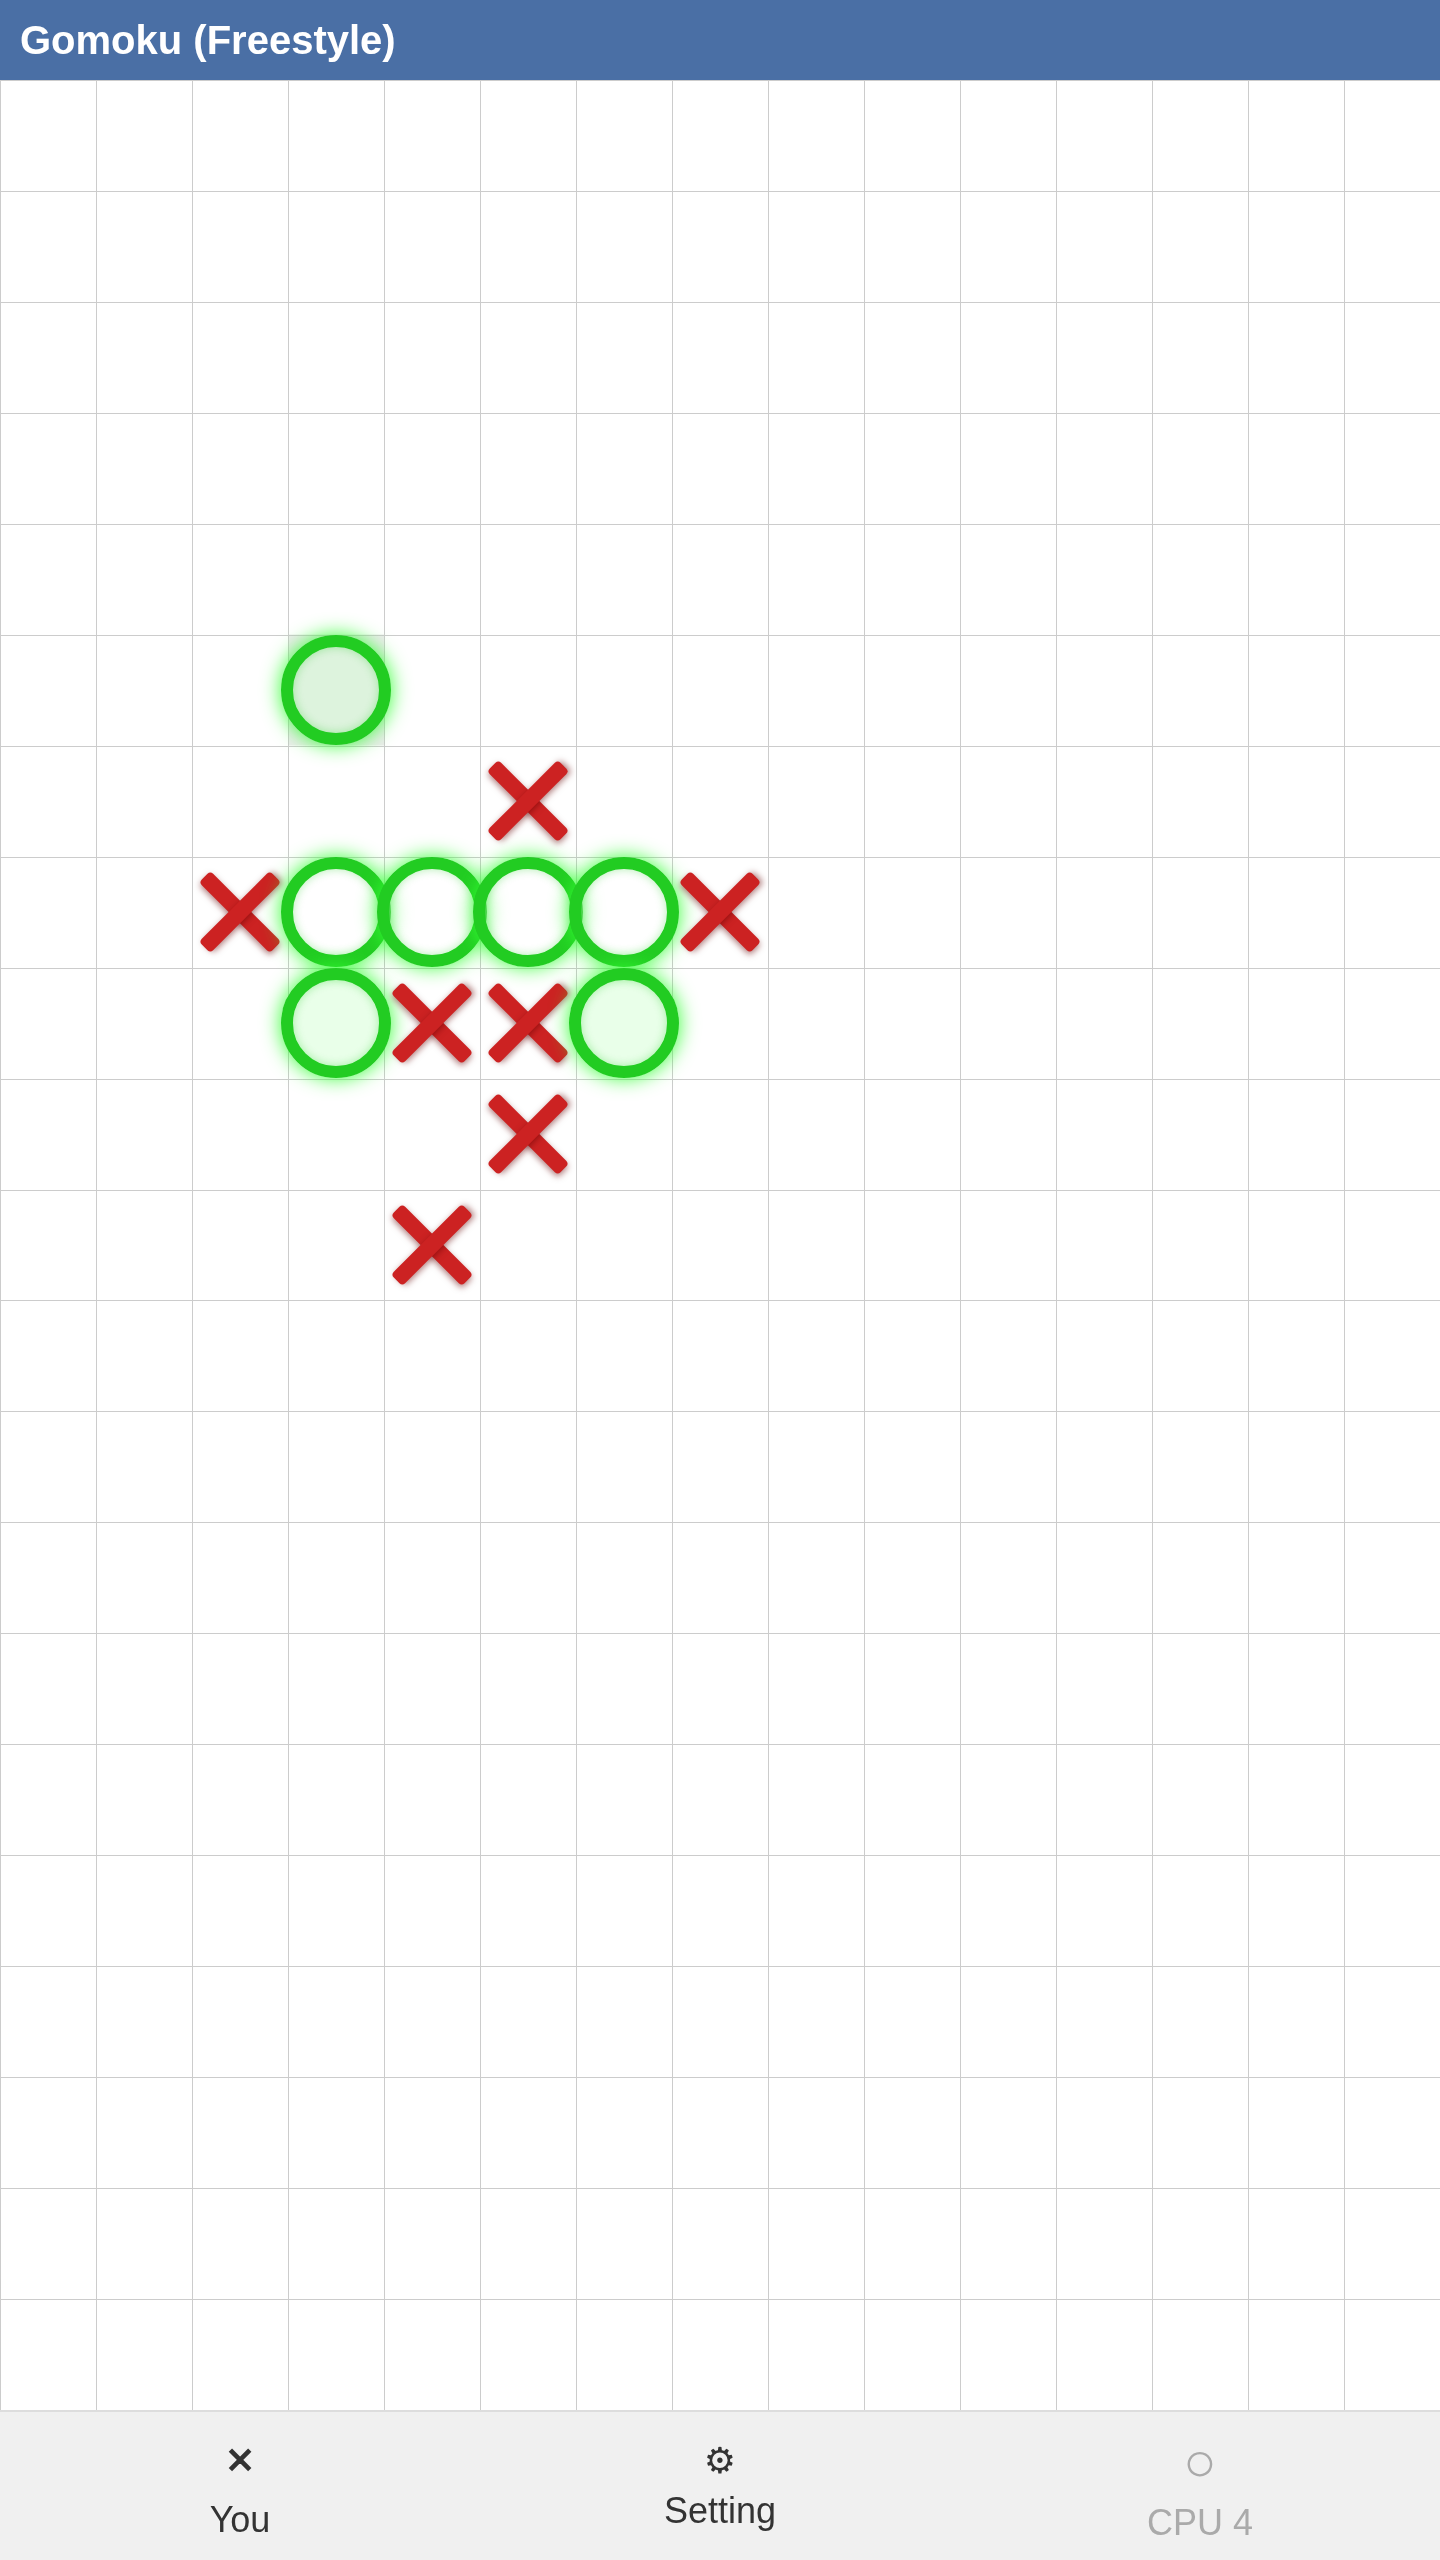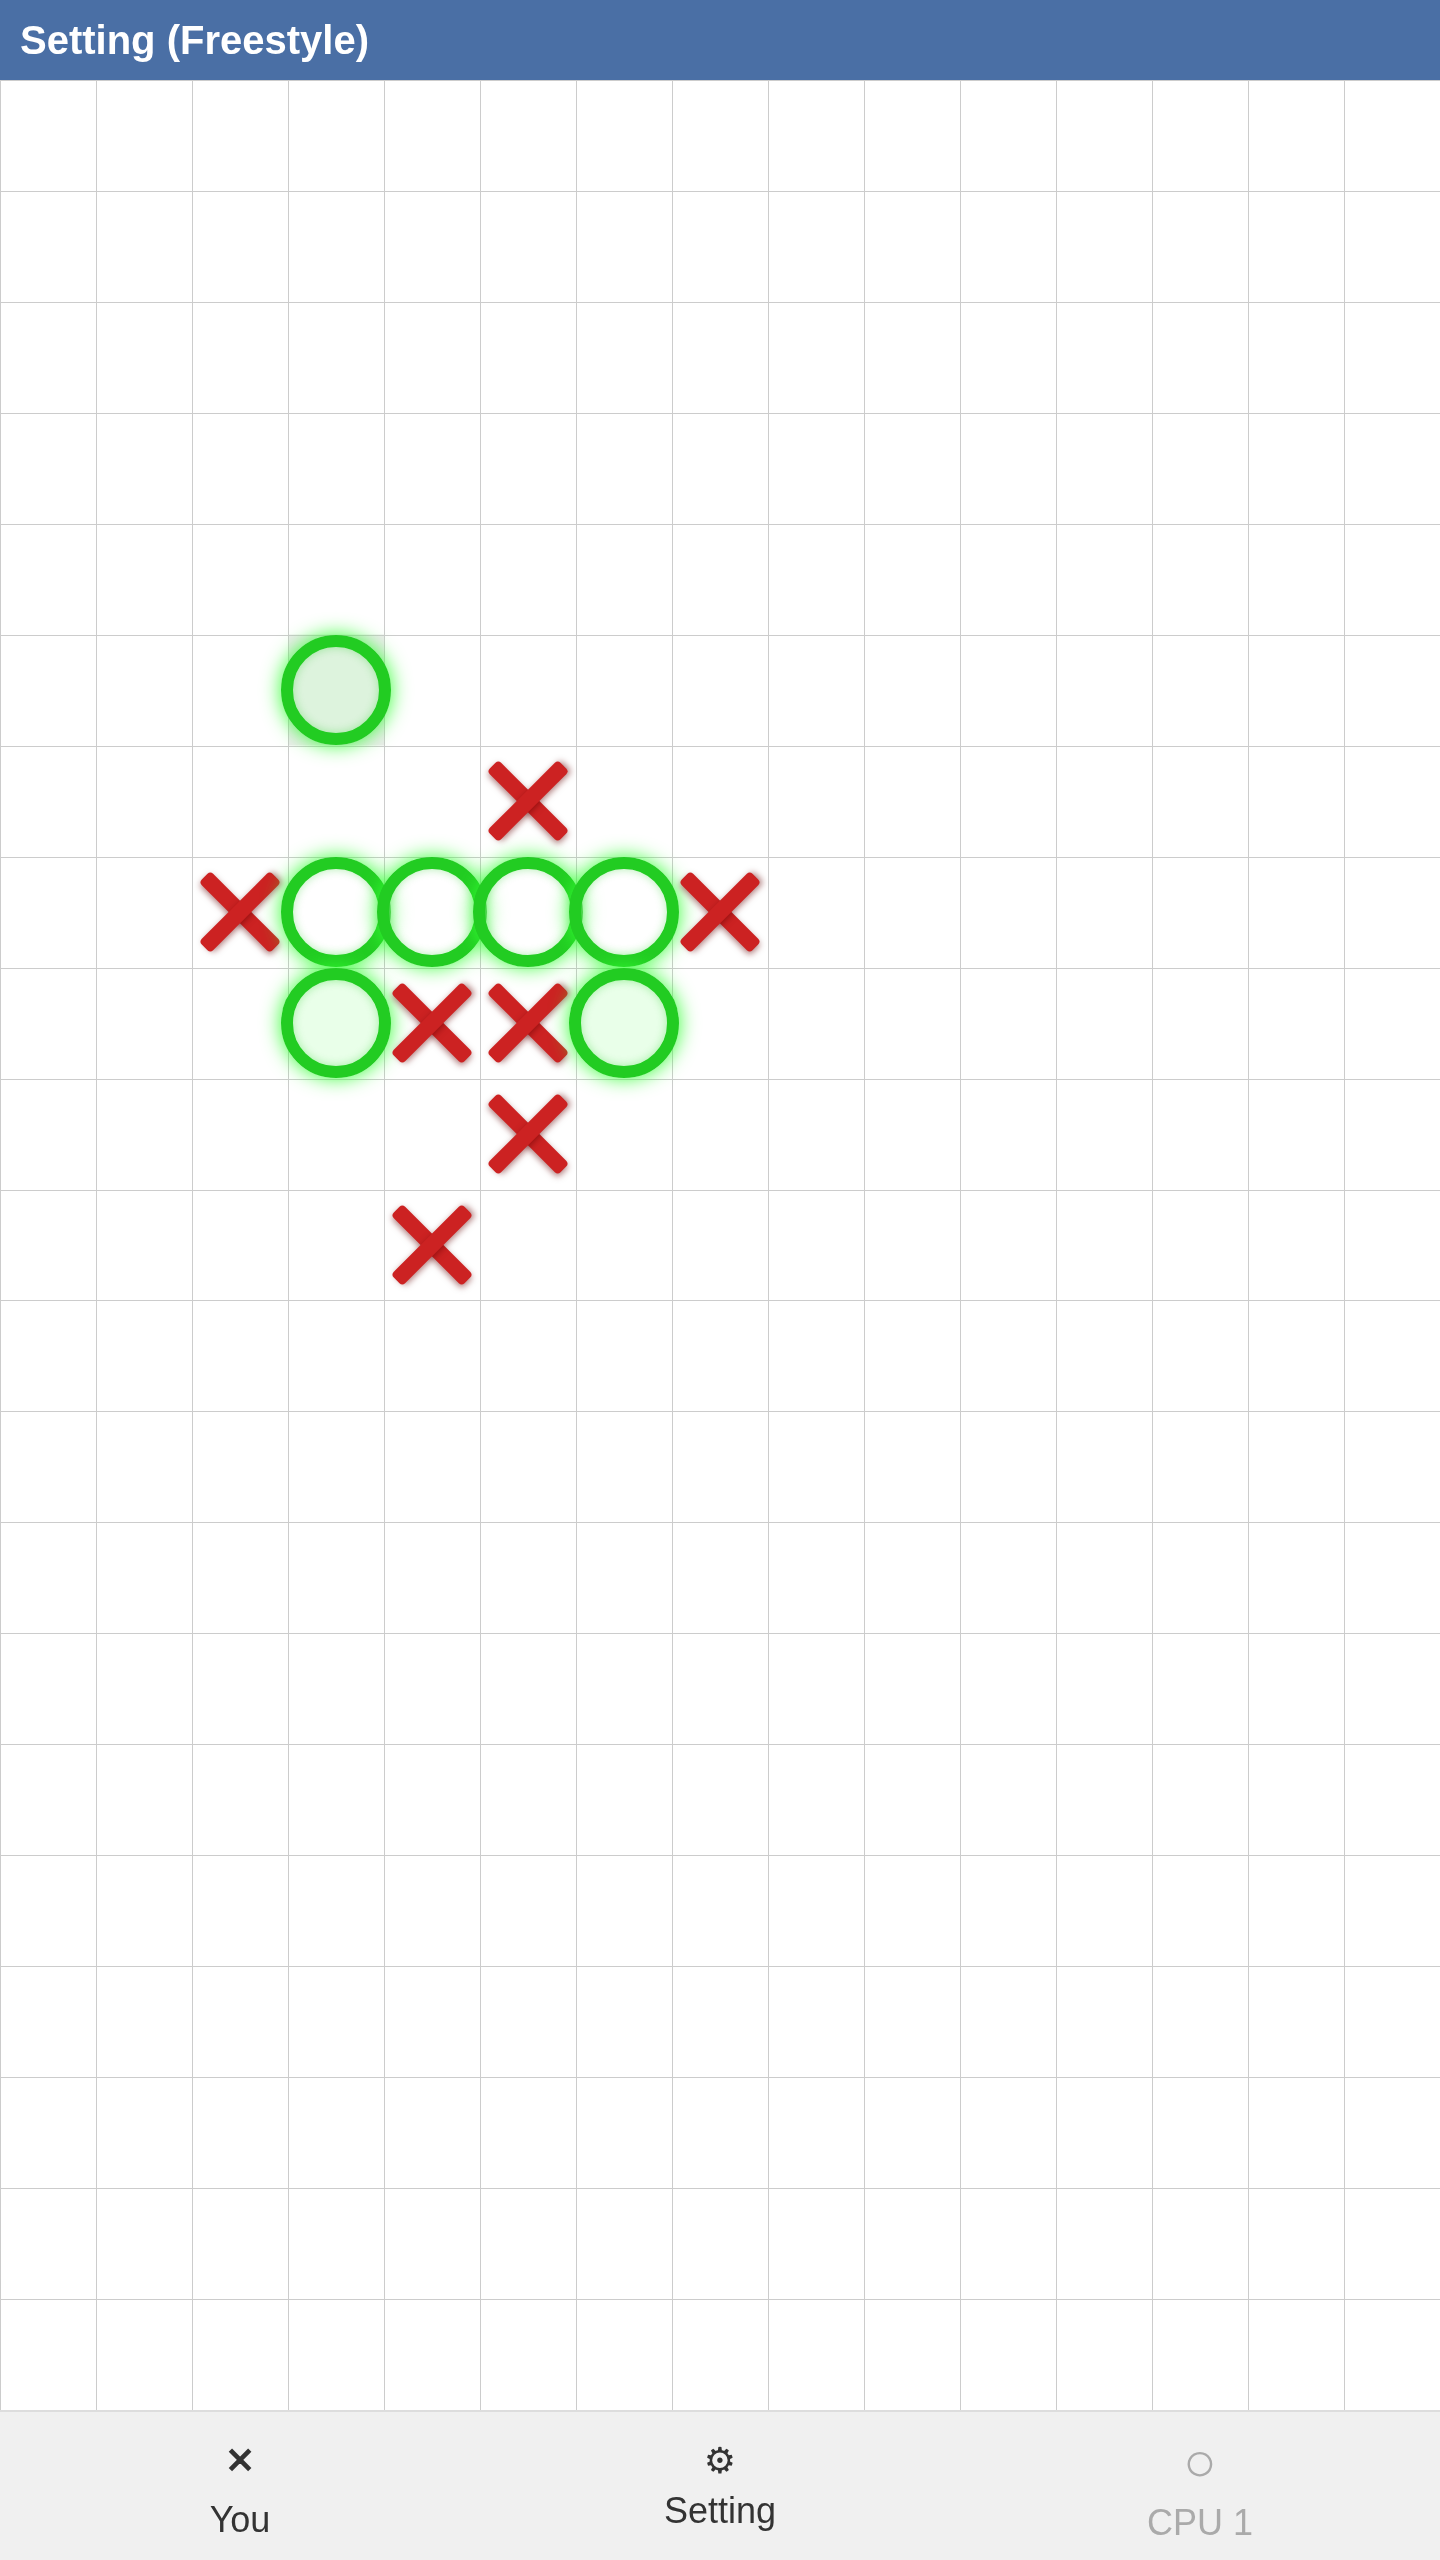--- a/index.html
+++ b/index.html
@@ -171,21 +171,21 @@
 
     .gear-icon {
       font-size: 56px;
       color: #555;
     }
   </style>
 </head>
 <body>
 
 <div id="title-bar">
-  <span>Setting (Freestyle)</span>
+  <span>Gomoku (Freestyle)</span>
 </div>
 
 <div id="game-board-container">
   <div id="game-grid">
       <div class="grid-line-h" style="top: 0px;"></div>
       <div class="grid-line-h" style="top: 110.952px;"></div>
       <div class="grid-line-h" style="top: 221.905px;"></div>
       <div class="grid-line-h" style="top: 332.857px;"></div>
       <div class="grid-line-h" style="top: 443.81px;"></div>
       <div class="grid-line-h" style="top: 554.762px;"></div>
@@ -271,15 +271,15 @@
   <div class="bottom-btn">
     <span class="x-icon">✕</span>
     <span>You</span>
   </div>
   <div class="bottom-btn">
     <span class="gear-icon">⚙</span>
     <span>Setting</span>
   </div>
   <div class="bottom-btn disabled">
     <span style="font-size:56px;color:#aaa;">○</span>
-    <span style="color:#aaa;">CPU 1</span>
+    <span style="color:#aaa;">CPU 4</span>
   </div>
 </div>
 
 </body></html>

